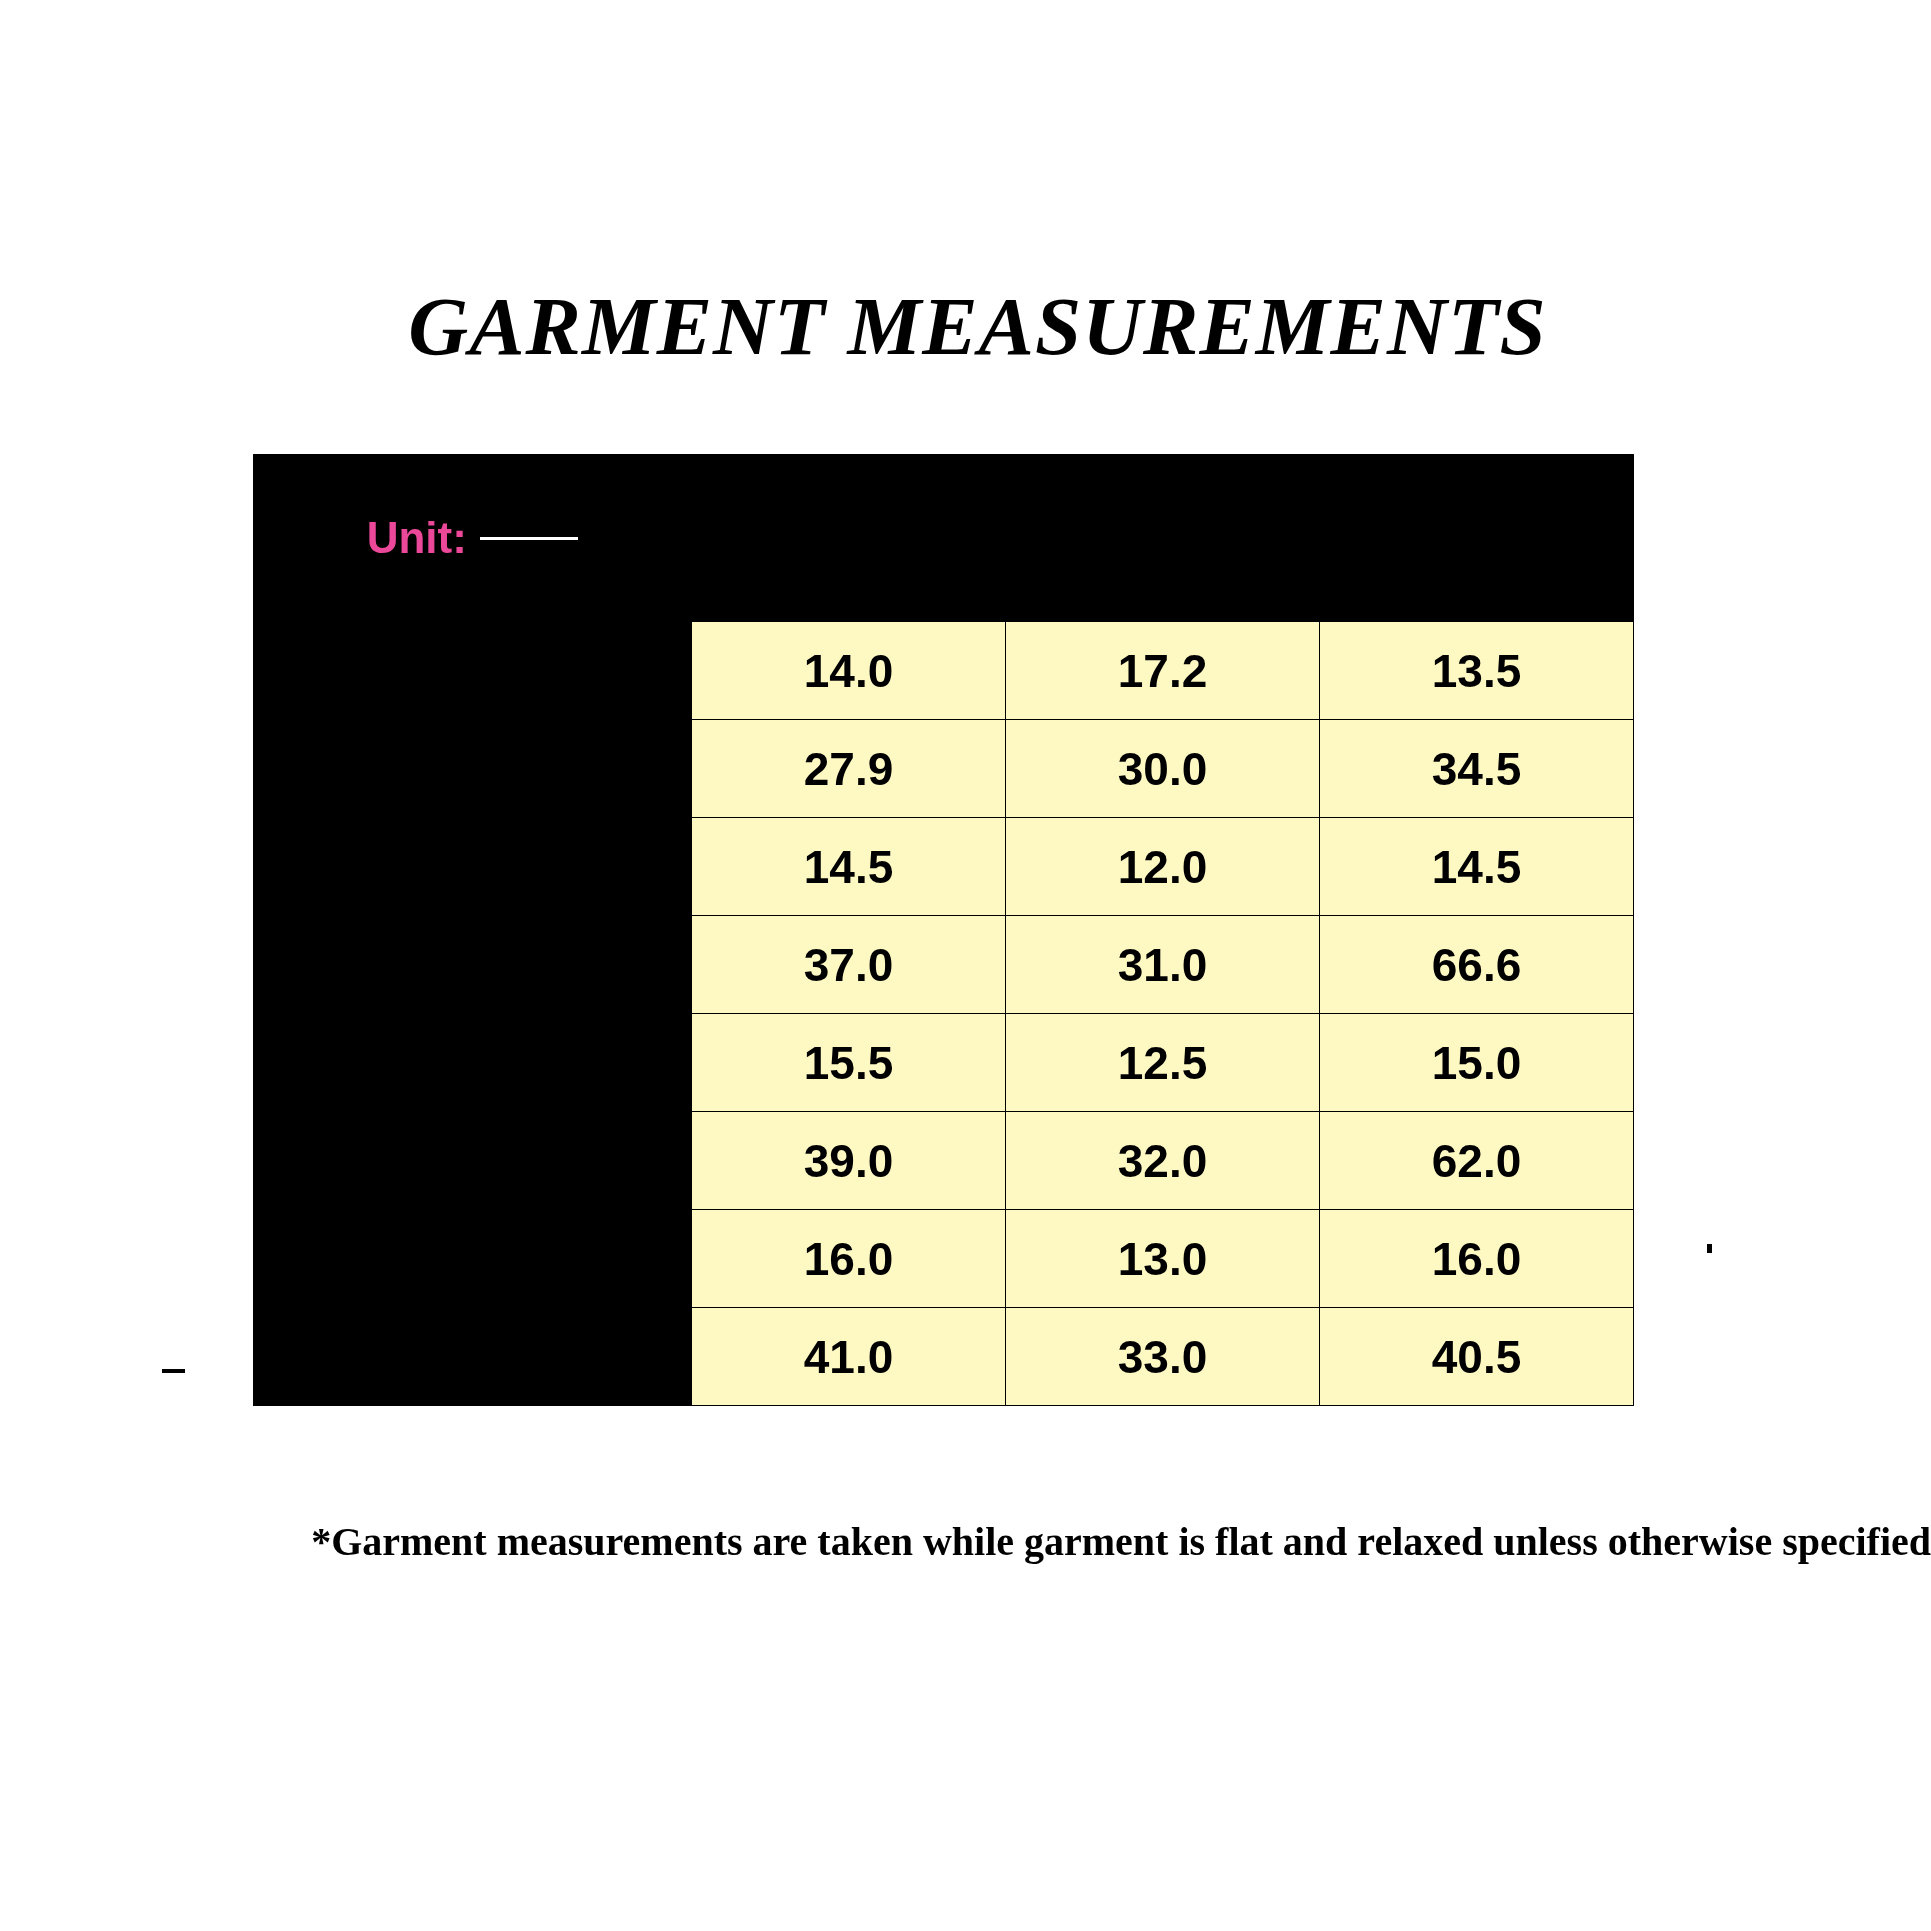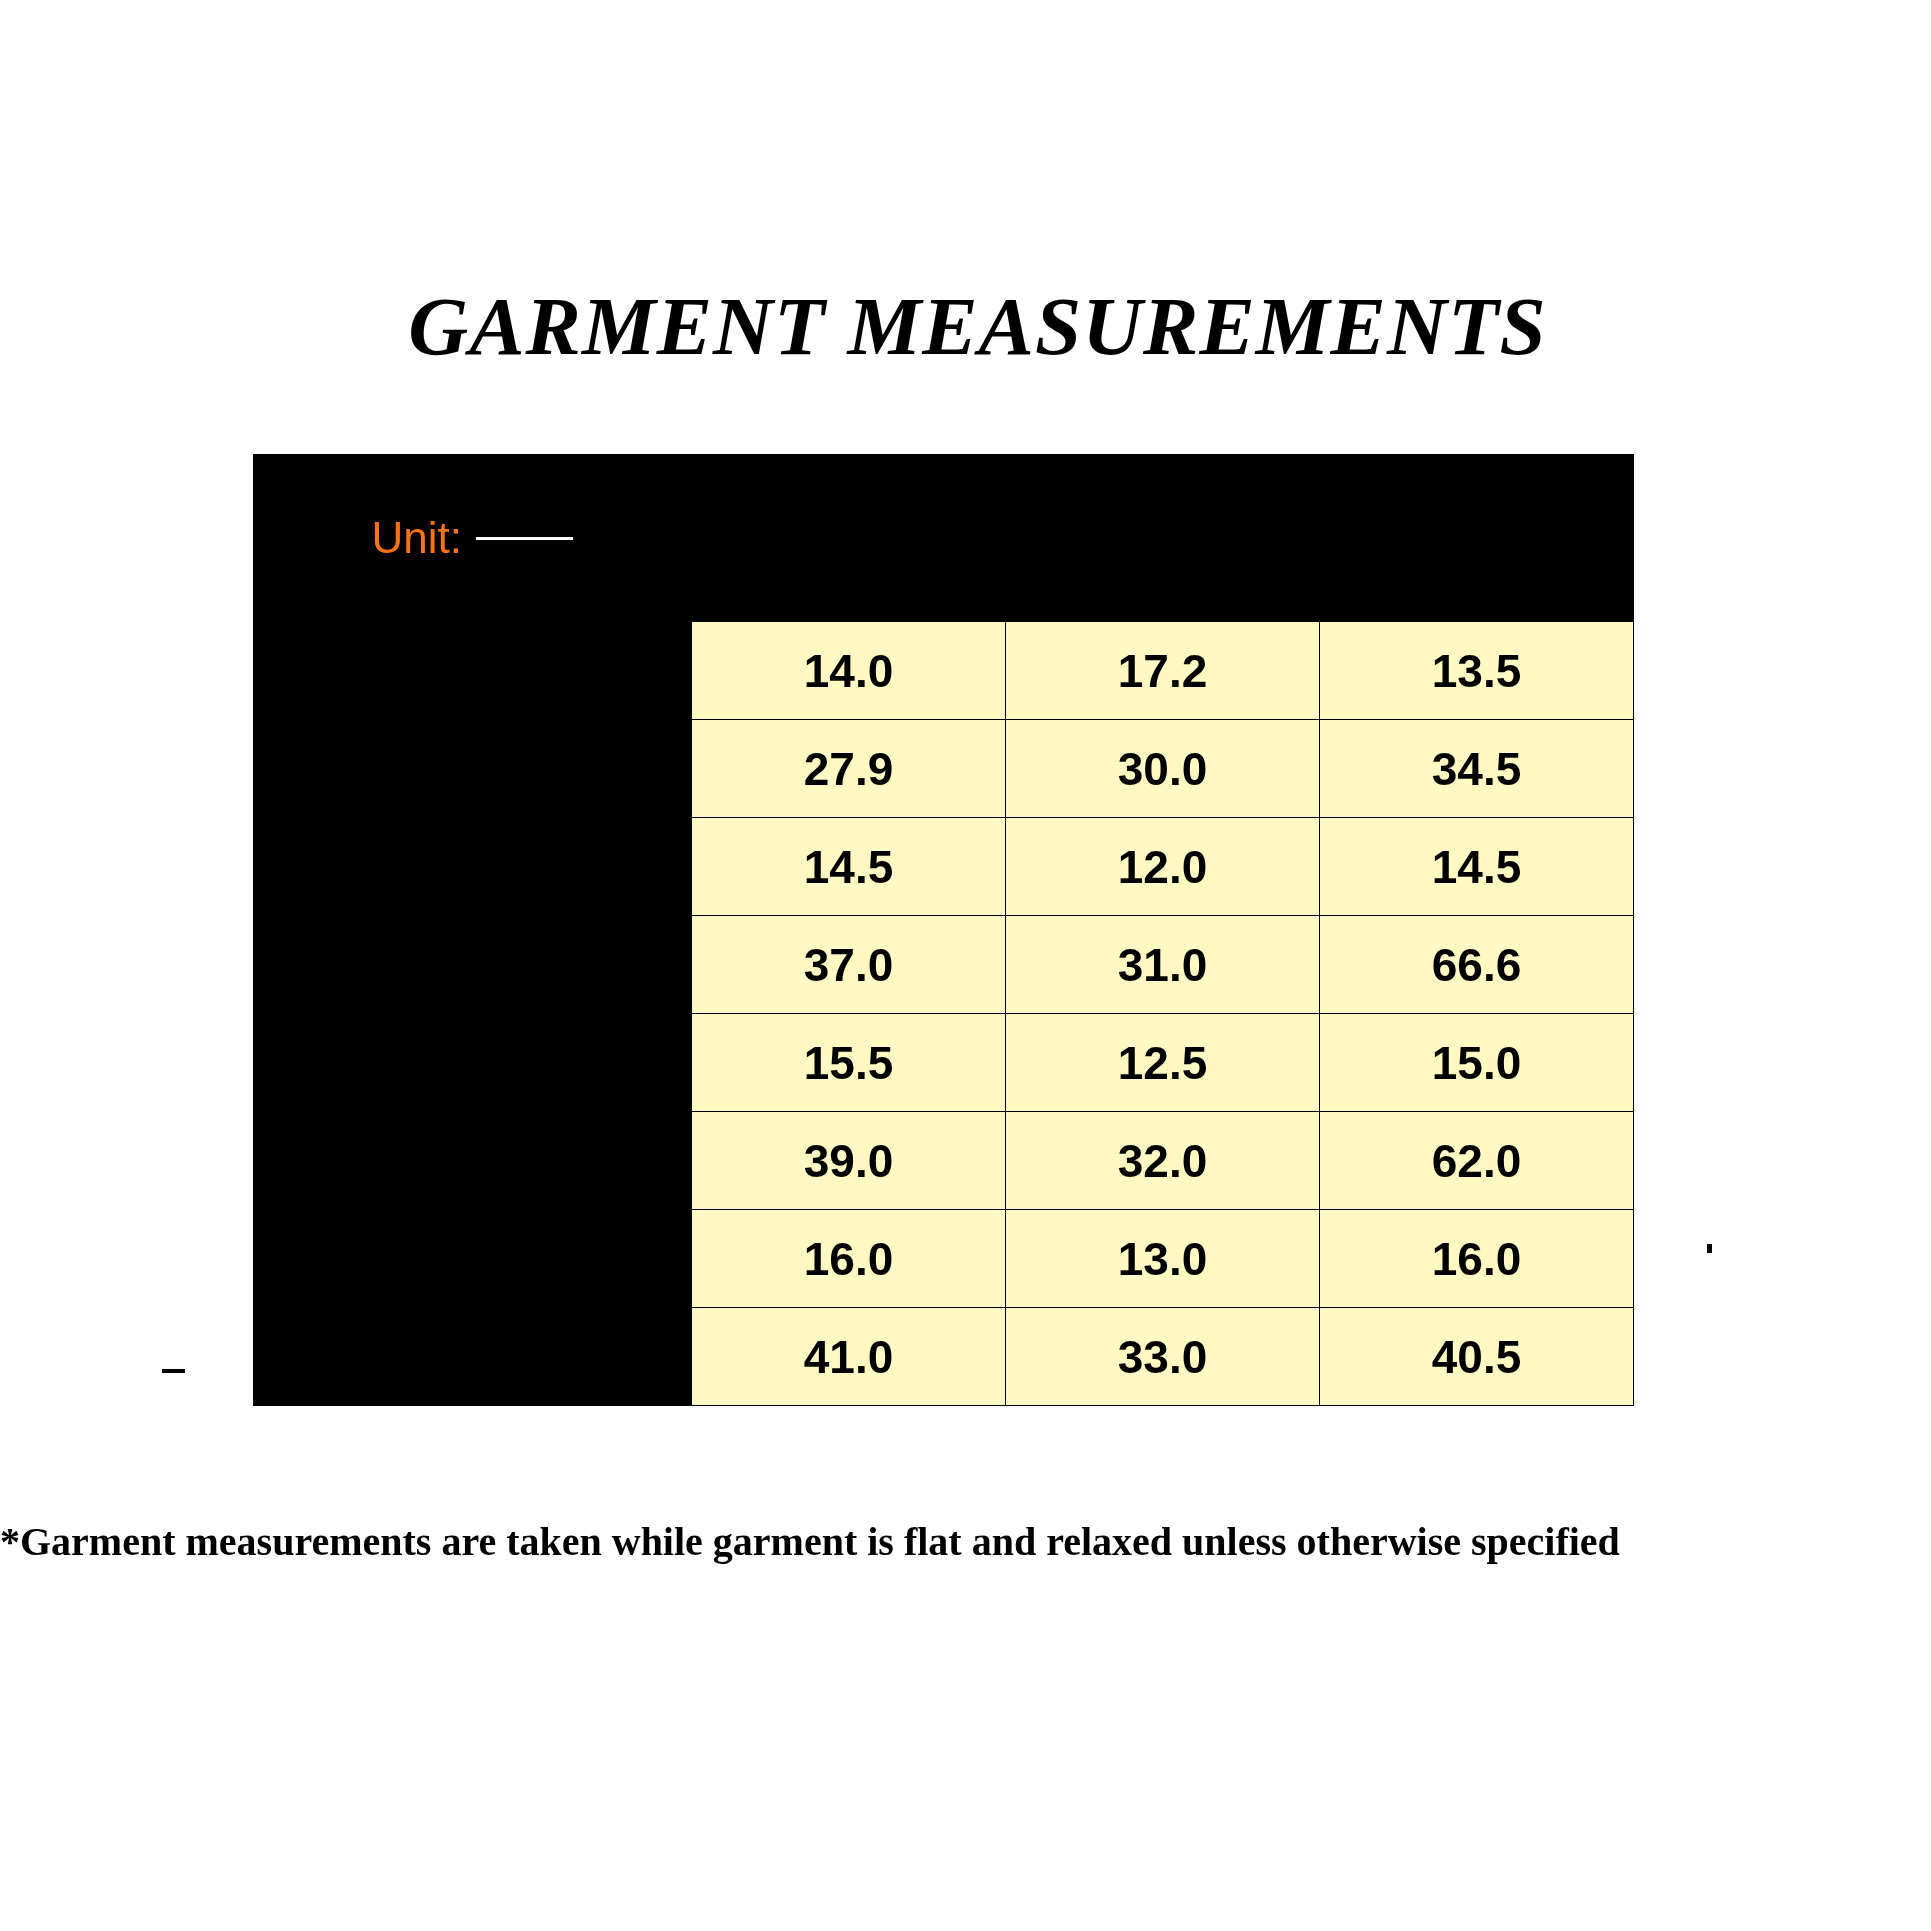--- a/index.html
+++ b/index.html
@@ -73,22 +73,22 @@
   }
   .unit-inner {
     display: flex;
     align-items: center;
     justify-content: center;
     gap: 13.5px;
     height: 166px;
   }
   .unit-label {
     font-size: 44px;
-    font-weight: normal;
-    color: #f97316;
+    font-weight: bold;
+    color: #ec4899;
   }
   .unit-frac {
     display: flex;
     flex-direction: column;
     align-items: center;
     line-height: 1.08;
   }
   .unit-frac .top {
     font-size: 42px;
     font-weight: bold;
@@ -123,21 +123,21 @@
     color: #000000;
     font-size: 46px;
     height: 97px;
   }
 
   .footnote {
     position: absolute;
     top: 1518px;
     left: 0;
     width: 1931px;
-    text-align: left;
+    text-align: right;
     font-family: "Liberation Serif", serif;
     font-weight: bold;
     font-size: 40px;
     color: #000000;
     white-space: nowrap;
   }
   .speck {
     position: absolute;
     background: #000000;
   }

